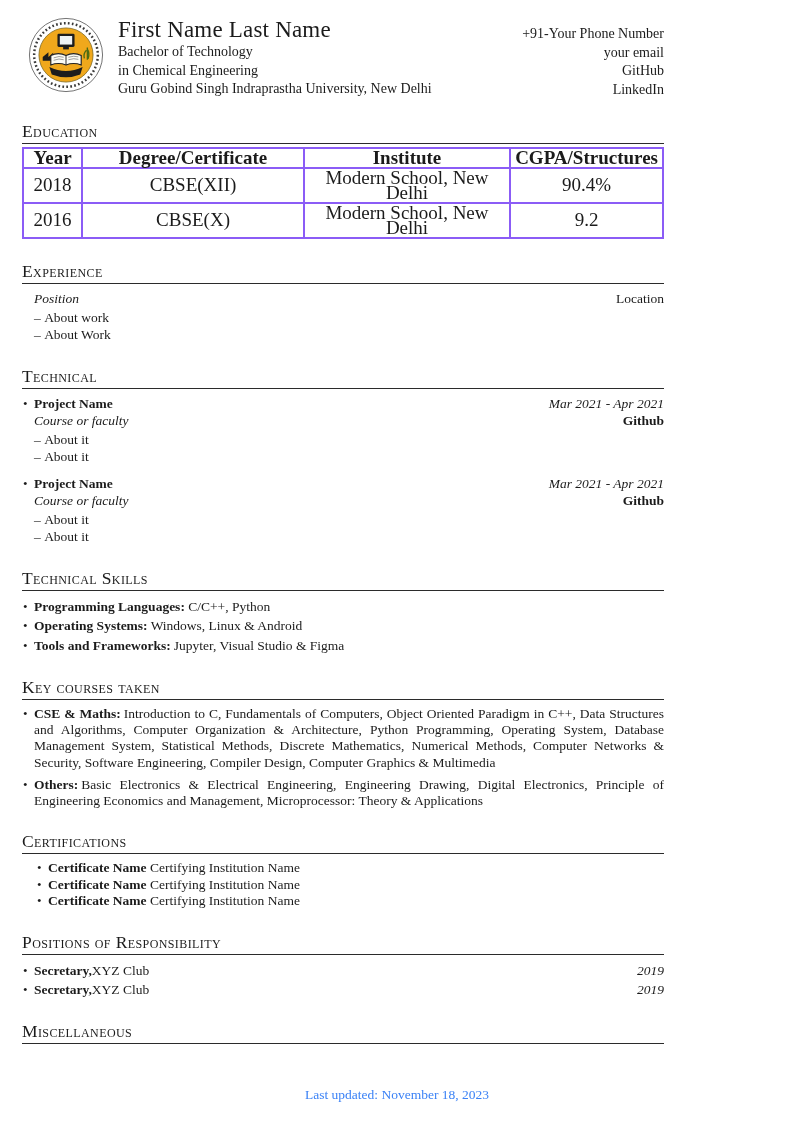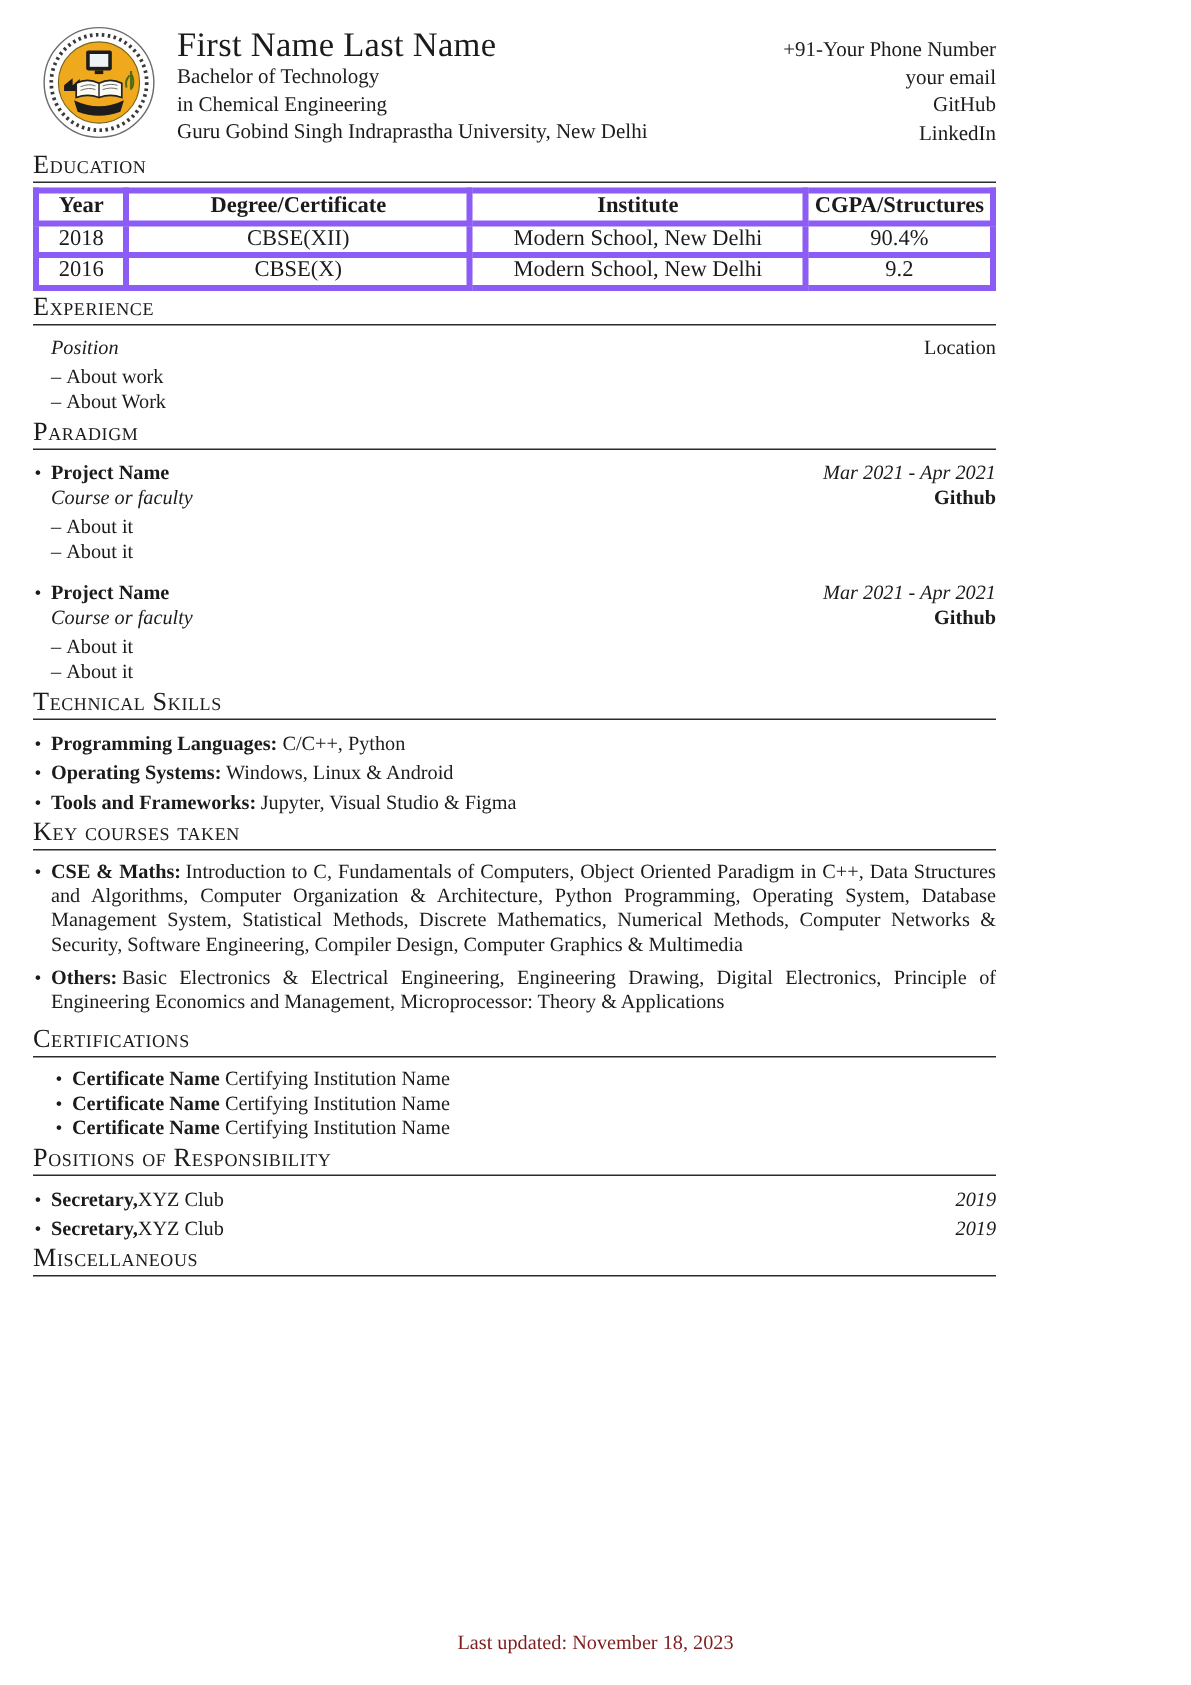--- a/index.html
+++ b/index.html
@@ -13,31 +13,31 @@
   
   .header { display:flex; align-items:flex-start; }
   .logo-wrap { width:76px; height:76px; margin:1px 14px 0 6px; flex:0 0 auto; }
   .header-left { padding-top:0; }
   .name { font-size:23px; line-height:27px; letter-spacing:.2px; }
   .subline { font-size:14px; line-height:18.5px; }
   .header-right { margin-left:auto; text-align:right; padding-top:9px; }
   .header-right div { font-size:14px; line-height:18.5px; }
 
   
-  .section { margin-top:0; }
+  .section { margin-top:22px; }
   .section-title {
     font-variant:small-caps; font-size:17.5px; line-height:20px;
     letter-spacing:.4px; padding-bottom:2px; border-bottom:1.2px solid #2b2b2b;
   }
   .section-body { padding-top:6px; }
 
   
   table.edu { width:100%; border-collapse:collapse; margin-top:3px; }
   table.edu th, table.edu td {
-    border:4px solid #8b5cf6; text-align:center; font-size:15px;
+    border:2px solid #8b5cf6; text-align:center; font-size:19px;
     padding:1px 4px; line-height:15.5px;
   }
   table.edu th { font-weight:bold; }
   .col-year  { width:9.6%; }
   .col-deg   { width:36.6%; }
   .col-inst  { width:36.2%; }
   .col-cgpa  { width:17.6%; }
 
   
   .li { position:relative; padding-left:12px; }
@@ -55,21 +55,21 @@
   .skill-line { line-height:19.5px; }
   .gap2 { margin-left:3px; }
 
   .course-item { margin-bottom:6px; line-height:16.2px; text-align:justify; }
   .cert-list { padding-left:14px; }
   .cert-line { line-height:16.5px; }
   .pos-line  { line-height:19px; }
 
   .footer {
     position:absolute; left:0; top:1087px; width:794px;
-    text-align:center; font-size:13.5px; color:#7f1d1d;
+    text-align:center; font-size:13.5px; color:#3b82f6;
   }
 </style>
 </head>
 <body>
 
 <div class="page">
 
   <div class="header">
     <div class="logo-wrap">
       <svg viewBox="0 0 80 80" width="76" height="76">
@@ -143,21 +143,21 @@
         </div>
         <div class="points">
           <div class="point">About work</div>
           <div class="point">About Work</div>
         </div>
       </div>
     </div>
   </div>
 
   <div class="section">
-    <div class="section-title">Paradigm</div>
+    <div class="section-title">Technical</div>
     <div class="section-body">
       <div class="entry">
         <div class="row li">
           <b>Project Name</b>
           <span class="italic">Mar 2021 - Apr 2021</span>
         </div>
         <div class="row sub">
           <span class="italic">Course or faculty</span>
           <span class="b">Github</span>
         </div>

